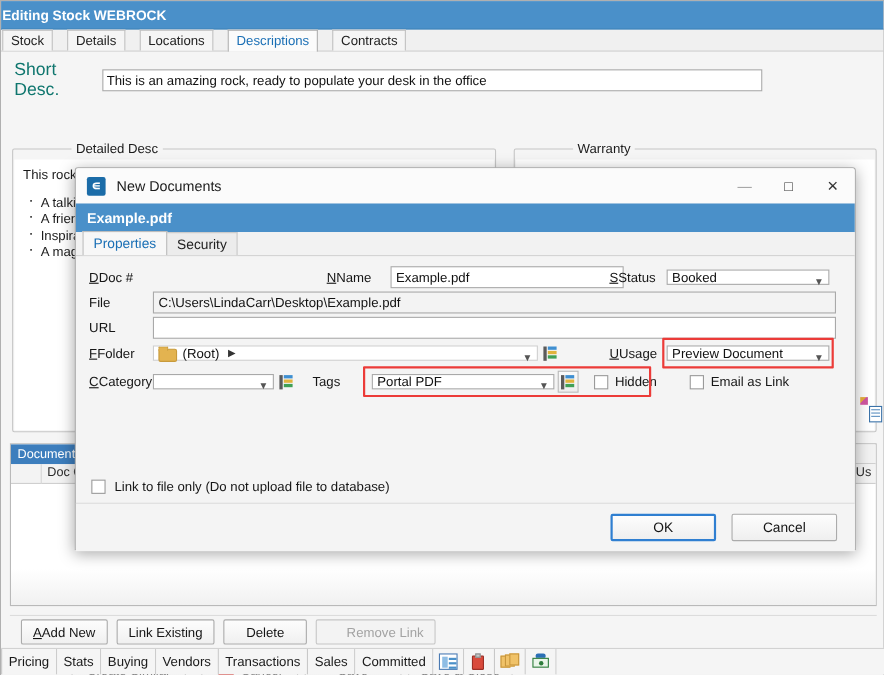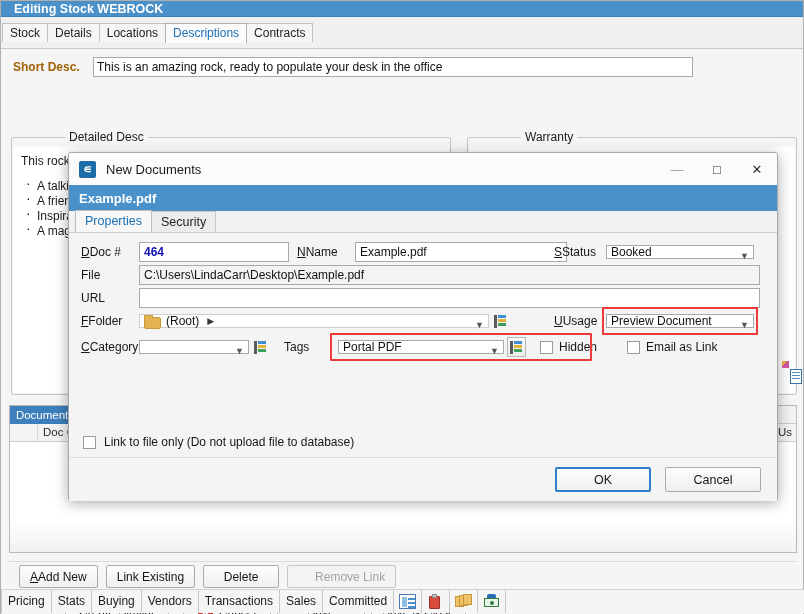--- a/index.html
+++ b/index.html
@@ -14,33 +14,34 @@
     position: relative;
   }
 
   
   #main-window {
     position:absolute; left:0; top:0; width:804px; height:614px;
     background:#f5f5f5;
     border:1px solid #b0b0b0;
   }
   #title-bar {
-    height:16px; background:#4a90c9;
+    height:26px; background:#4a90c9;
     display:flex; align-items:center;
-    padding-left:13px;
+    padding-left:1px;
     color:#fff; font-weight:bold; font-size:12.5px;
     border-bottom:1px solid #3a7fb5;
   }
 
   
   #tab-strip {
-    height:32px; background:#f0f0f0;
+    height:20px; background:#f0f0f0;
     display:flex; align-items:center;
     border-bottom:1px solid #c8c8c8;
     padding-left:1px;
+    gap:14px;
   }
   .tab {
     height:19px; line-height:18px;
     padding:0 7px;
     border:1px solid #c0c0c0;
     border-bottom:none;
     background:#f5f5f5;
     font-size:12px;
     color:#222;
     margin-right:-1px;
@@ -51,21 +52,21 @@
     color:#1a6fb5;
     height:20px; line-height:19px;
     border-color:#b0b0b0;
     position:relative; z-index:2;
   }
 
   
   #form-body { position:relative; height:calc(614px - 22px - 20px); background:#f5f5f5; }
 
   .row-short { display:flex; align-items:center; padding:8px 0 0 12px; }
-  .lbl { font-size:12px; color:#a16207;font-weight:bold; }
+  .lbl { font-size:16px; color:#0f766e; }
   #short-desc-label { width:80px; }
   #short-desc-input {
     width:600px; height:20px;
     border:1px solid #a9a9a9; background:#fff;
     font-family:"Liberation Sans", sans-serif; font-size:12px;
     padding:1px 3px; color:#111;
   }
 
   
   .groupbox {
@@ -467,21 +468,20 @@
 
   <div id="dlg-tabs">
     <div class="dtab active">Properties</div>
     <div class="dtab">Security</div>
   </div>
 
   <div id="dlg-form">
 
     <div class="frow" style="left:12px; top:9px;">
       <div class="flabel" style="width:58px"><u>D</u><span style="margin-left:-8px;padding-left:8px">Doc #</span></div>
-      <div class="fi bold-blue" style="width:150px">464</div>
     </div>
     <div class="frow" style="left:228px; top:9px;">
       <div class="flabel" style="width:58px"><u>N</u><span style="margin-left:-9px;padding-left:9px">Name</span></div>
       <div class="fi" style="width:212px">Example.pdf</div>
     </div>
     <div class="frow" style="left:485px; top:9px;">
       <div class="flabel" style="width:52px"><u>S</u><span style="margin-left:-7px;padding-left:7px">Status</span></div>
       <div class="combo" style="width:148px">
         <span>Booked</span>
         <span class="arrow">▼</span>

